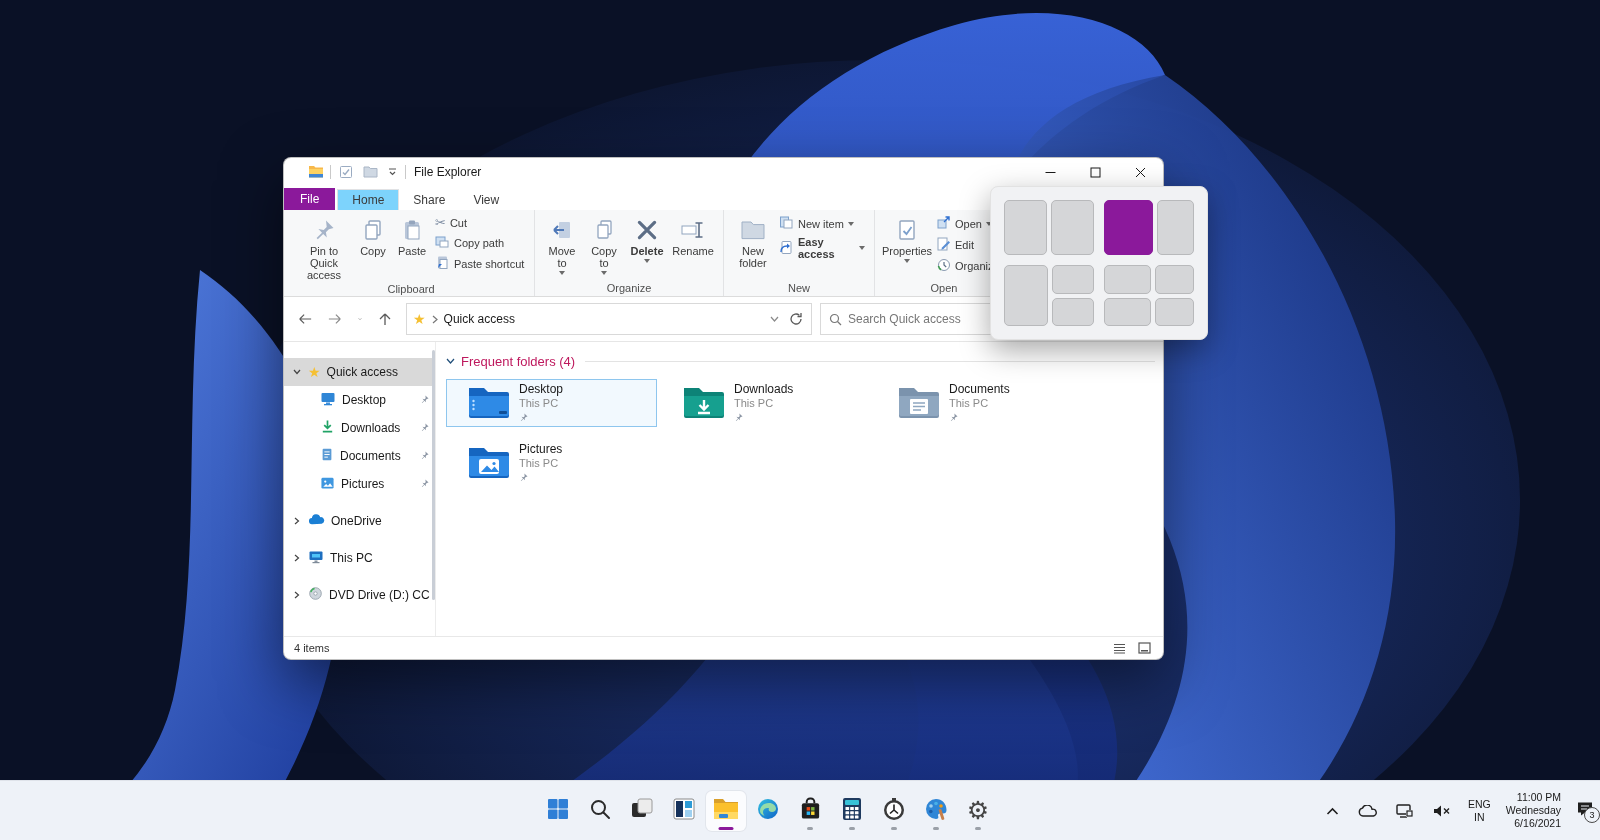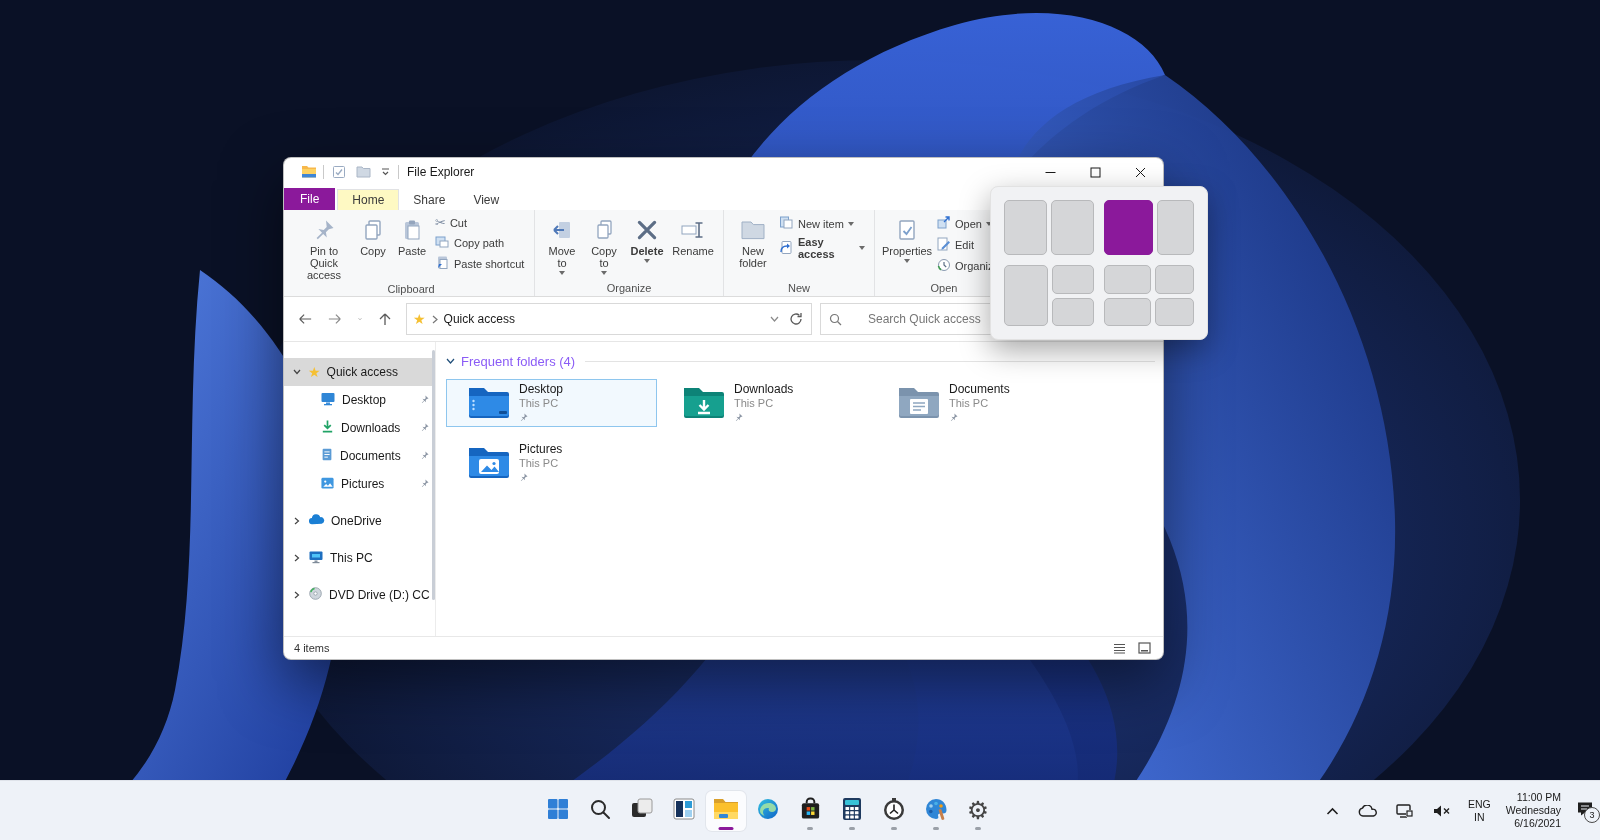--- a/index.html
+++ b/index.html
@@ -8,31 +8,31 @@
        background:#0a1126;}
   .glyph{font-family:"DejaVu Sans","Liberation Sans",sans-serif;}
 
   
   .wallpaper{position:absolute;inset:0;}
 
   
   .window{position:absolute;left:283px;top:157px;width:879px;height:501px;
           background:#fff;border:1px solid rgba(0,0,0,.25);border-radius:8px;
           box-shadow:0 22px 60px rgba(0,0,0,.5);display:flex;flex-direction:column;overflow:hidden;}
-  .titlebar{height:28px;display:flex;align-items:center;padding-left:17px;flex:0 0 auto;}
+  .titlebar{height:28px;display:flex;align-items:center;padding-left:24px;flex:0 0 auto;}
   .qat{display:flex;align-items:center;gap:6px;}
   .qat .sep{width:1px;height:14px;background:#c9c9c9;}
   .title-text{margin-left:8px;font-size:12px;color:#1a1a1a;}
   .win-controls{margin-left:auto;display:flex;height:100%;}
   .win-btn{width:45px;height:100%;display:flex;align-items:center;justify-content:center;background:transparent;border:none;cursor:pointer;}
 
   .tabrow{height:24px;display:flex;align-items:flex-end;flex:0 0 auto;background:#fff;}
   .tab{padding:3px 14px;font-size:12px;color:#3b3b3b;}
   .tab.file{background:#8b199b;color:#fff;padding:4px 16px;margin-right:2px;}
-  .tab.active{background:#fef9c3;border:1px solid #e1e2e4;border-bottom:none;}
+  .tab.active{background:#7dd3fc;border:1px solid #e1e2e4;border-bottom:none;}
 
   .ribbon{height:86px;background:#f7f8f9;border-bottom:1px solid #dcdcdc;display:flex;flex:0 0 auto;padding-left:4px;}
   .rgroup{display:flex;flex-direction:column;padding:2px 6px 0 6px;border-right:1px solid #e2e3e5;}
   .rbody{display:flex;align-items:flex-start;flex:1;}
   .rcaption{text-align:center;font-size:11px;color:#4f4f4f;padding:1px 0 2px;}
   .rbtn{display:flex;flex-direction:column;align-items:center;justify-content:flex-start;
         padding:3px 3px 1px;border-radius:2px;background:transparent;border:none;cursor:pointer;
         font-size:11px;color:#3b3b3b;line-height:12px;text-align:center;}
   .rbtn .ricon{height:30px;display:flex;align-items:center;justify-content:center;}
   .rsmall-col{display:flex;flex-direction:column;justify-content:flex-start;gap:2px;margin-top:2px;}
@@ -42,37 +42,37 @@
   .rbtn .caret-dn{margin-top:2px;}
   .bold{font-weight:bold;}
   .sel-col{display:flex;flex-direction:column;gap:4px;padding:4px 2px 0 4px;}
 
   .navrow{height:44px;display:flex;align-items:center;padding:0 10px 0 8px;gap:8px;border-bottom:1px solid #e6e6e6;flex:0 0 auto;background:#fff;}
   .nav-arrows{display:flex;align-items:center;gap:4px;}
   .nav-btn{width:26px;height:26px;display:flex;align-items:center;justify-content:center;background:none;border:none;cursor:pointer;}
   .addressbox{flex:1;height:30px;border:1px solid #d9d9d9;display:flex;align-items:center;padding:0 6px;gap:6px;background:#fff;}
   .addr-text{flex:0 0 auto;}
   .addr-spacer{flex:1;}
-  .searchbox{width:315px;height:30px;border:1px solid #d9d9d9;display:flex;align-items:center;padding:0 8px;gap:24px;background:#fff;}
+  .searchbox{width:315px;height:30px;border:1px solid #d9d9d9;display:flex;align-items:center;padding:0 8px;gap:4px;background:#fff;}
   .searchbox input{border:none;outline:none;flex:1;font-size:12px;font-family:inherit;color:#1a1a1a;background:transparent;}
   .searchbox input::placeholder{color:#777;}
 
   .bodyrow{flex:1;display:flex;min-height:0;}
   .sidebar{width:152px;border-right:1px solid #ececec;position:relative;padding-top:16px;box-sizing:border-box;flex:0 0 auto;}
   .side-item{height:28px;display:flex;align-items:center;gap:6px;padding-left:8px;cursor:pointer;}
   .side-item.sel{background:#d9d9d9;}
   .side-item .slabel{white-space:nowrap;overflow:hidden;}
   .side-item .expander{width:10px;display:flex;justify-content:center;}
   .lvl1{padding-left:36px;}
   .gap-top{margin-top:9px;}
   .side-pin{margin-left:auto;padding-right:6px;}
   .side-scroll{position:absolute;right:0px;top:8px;width:3px;height:250px;background:#c9ced6;border-radius:2px;}
 
   .main{flex:1;position:relative;padding:12px 8px 0 10px;min-width:0;}
-  .section-head{display:flex;align-items:center;gap:6px;color:#8b5cf6;font-size:13px;}
+  .section-head{display:flex;align-items:center;gap:6px;color:#be185d;font-size:13px;}
   .section-rule{flex:1;height:1px;background:#e3e3e3;margin-left:4px;}
   .tiles{margin-top:10px;display:flex;flex-wrap:wrap;gap:12px 4px;}
   .tile{width:211px;height:48px;display:flex;align-items:center;gap:8px;padding-left:20px;box-sizing:border-box;border:1px solid transparent;cursor:pointer;}
   .tile.sel{border:1px solid #8ec6ee;background:#f2f9fe;}
   .tile-text{display:flex;flex-direction:column;line-height:14px;}
   .tile-name{color:#1a1a1a;}
   .tile-loc{color:#8a8a8a;font-size:11px;}
   .tile .pin{margin-top:1px;}
 
   .statusbar{height:22px;border-top:1px solid #e8e8e8;display:flex;align-items:center;padding:0 10px;font-size:11px;color:#333;flex:0 0 auto;text-align:right;}

